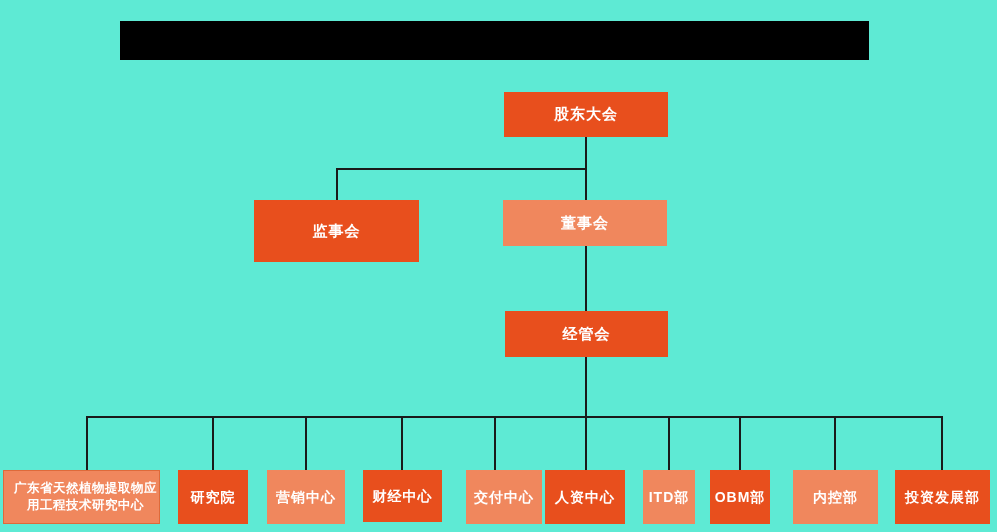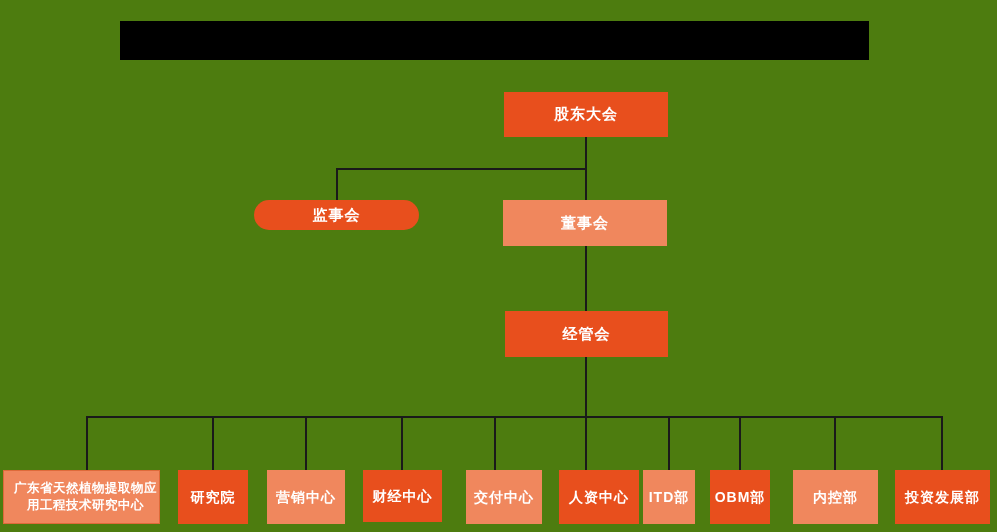--- a/index.html
+++ b/index.html
@@ -1,20 +1,20 @@
 <!DOCTYPE html>
 <html><head>
 <meta charset="utf-8">
 <style>
   html,body{margin:0;padding:0;background:#ffffff;}
   #stage{
     position:relative;
     width:997px;
     height:532px;
-    background:#4d7c0f;
+    background:#5eead4;
     overflow:hidden;
     font-family:"Liberation Sans","DejaVu Sans",sans-serif;
   }
   .redaction{
     position:absolute;
     left:120px; top:21px;
     width:749px; height:39px;
     background:#000000;
   }
   .node{
@@ -58,30 +58,30 @@
   <div class="line" style="left:305px;top:416px;width:2px;height:54px;"></div>
   <div class="line" style="left:401px;top:416px;width:2px;height:54px;"></div>
   <div class="line" style="left:494px;top:416px;width:2px;height:54px;"></div>
   <div class="line" style="left:668px;top:416px;width:2px;height:54px;"></div>
   <div class="line" style="left:739px;top:416px;width:2px;height:54px;"></div>
   <div class="line" style="left:834px;top:416px;width:2px;height:54px;"></div>
   <div class="line" style="left:941px;top:416px;width:2px;height:54px;"></div>
 
   <div class="node dark" style="left:504px;top:92px;width:164px;height:45px;">股东大会</div>
 
-  <div class="node dark" style="left:254px;top:200px;width:165px;height:30px;border-radius:23px;">监事会</div>
+  <div class="node dark" style="left:254px;top:200px;width:165px;height:62px;">监事会</div>
   <div class="node light" style="left:503px;top:200px;width:164px;height:46px;">董事会</div>
 
   <div class="node dark" style="left:505px;top:311px;width:163px;height:46px;">经管会</div>
 
   <div class="node light tiny" style="left:3px;top:470px;width:157px;height:54px;padding-left:8px;">广东省天然植物提取物应
 用工程技术研究中心</div>
   <div class="node dark small" style="left:178px;top:470px;width:70px;height:54px;">研究院</div>
   <div class="node light small" style="left:267px;top:470px;width:78px;height:54px;">营销中心</div>
   <div class="node dark small" style="left:363px;top:470px;width:79px;height:52px;">财经中心</div>
   <div class="node light small" style="left:457px;top:470px;width:76px;height:54px;margin-left:9px;">交付中心</div>
-  <div class="node dark small" style="left:545px;top:470px;width:80px;height:54px;margin-left:14px;">人资中心</div>
+  <div class="node dark small" style="left:545px;top:470px;width:80px;height:54px;">人资中心</div>
   <div class="node light small" style="left:643px;top:470px;width:52px;height:54px;">ITD部</div>
   <div class="node dark small" style="left:710px;top:470px;width:60px;height:54px;">OBM部</div>
   <div class="node light small" style="left:793px;top:470px;width:85px;height:54px;">内控部</div>
   <div class="node dark small" style="left:895px;top:470px;width:95px;height:54px;">投资发展部</div>
 
 </div>
 
 </body></html>

